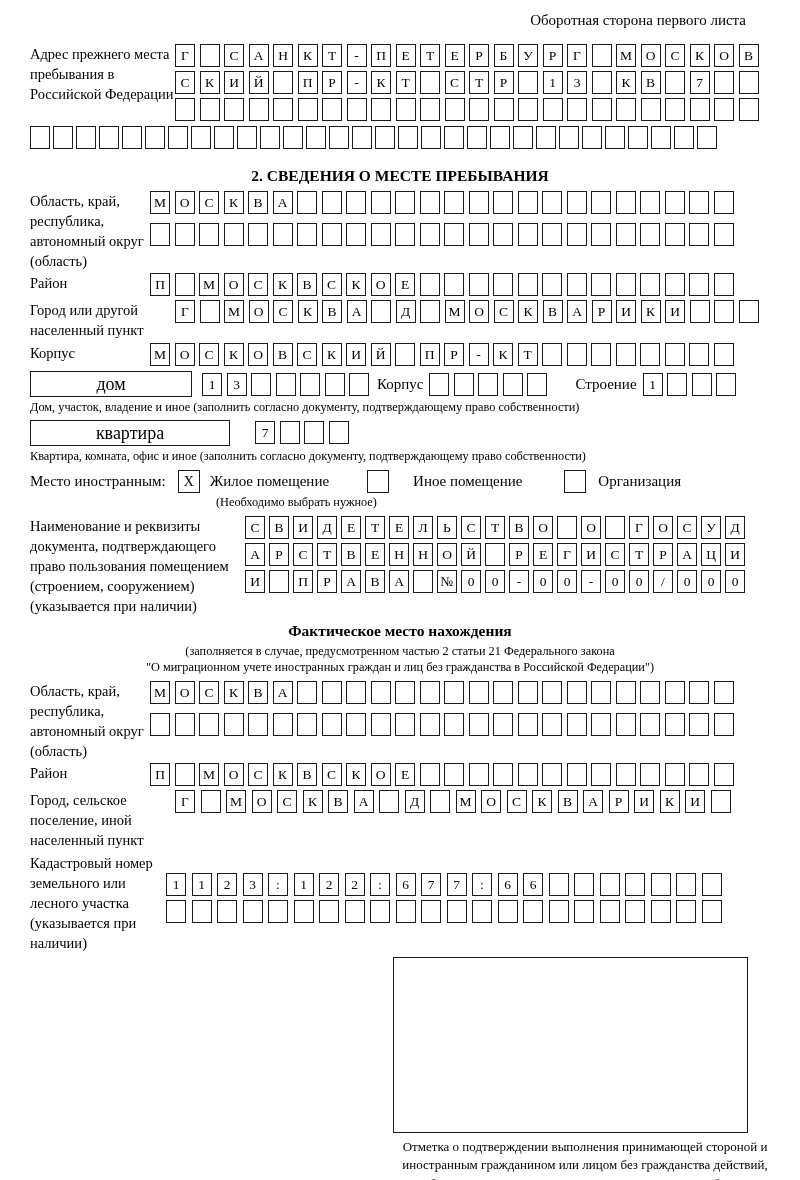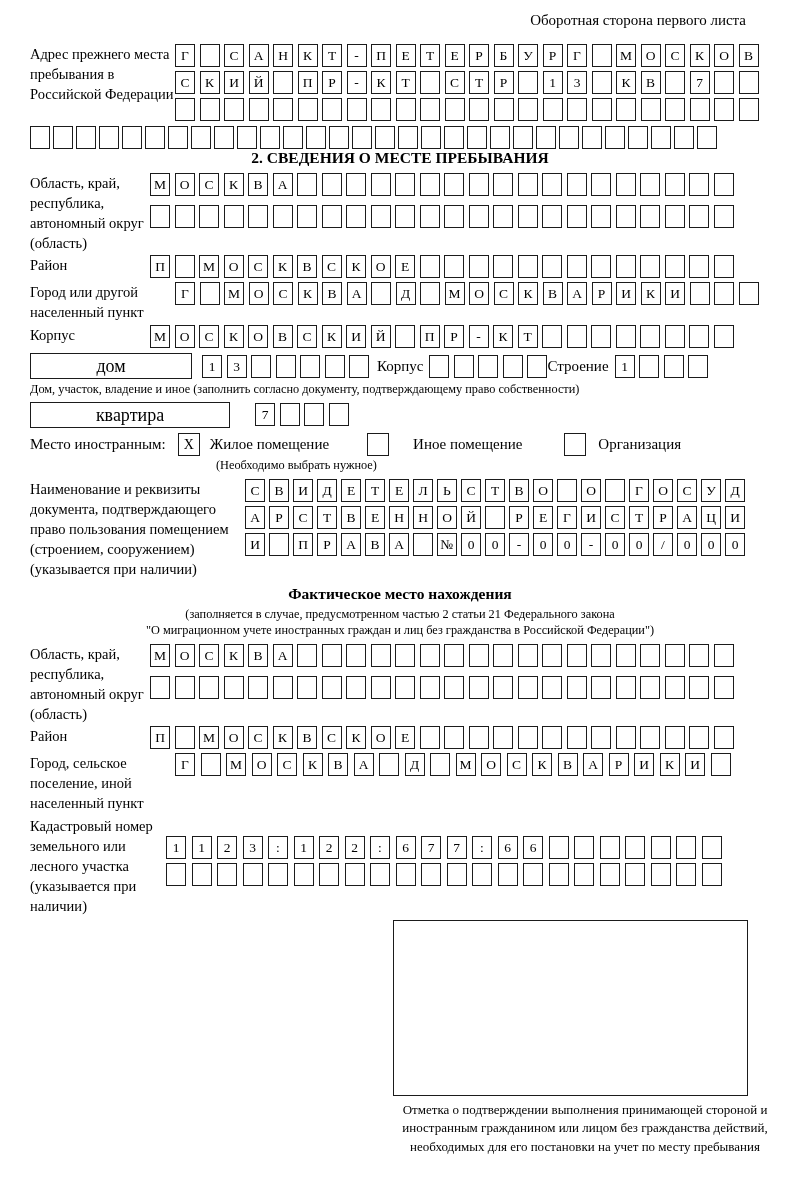--- a/index.html
+++ b/index.html
@@ -163,21 +163,21 @@
       <span class="cell"></span>
       <span class="cell"></span>
       <span class="cell"></span>
       <span class="cell"></span>
       <span class="cell"></span>
       <span class="cell"></span>
       <span class="cell"></span>
       <span class="cell"></span>
     </div>
 
-  <div class="sec-title" style="margin-top:0; margin-bottom:6px;">2. СВЕДЕНИЯ О МЕСТЕ ПРЕБЫВАНИЯ</div>
+  <div class="sec-title" style="margin-top:18px; margin-bottom:6px;">2. СВЕДЕНИЯ О МЕСТЕ ПРЕБЫВАНИЯ</div>
 
   <div class="field">
     <div class="flabel" style="width:120px;">Область, край, республика, автономный округ (область)</div>
     <div class="rows">
       <div class="cells" style="margin-bottom:9px;">
           <span class="cell">М</span>
           <span class="cell">О</span>
           <span class="cell">С</span>
           <span class="cell">К</span>
           <span class="cell">В</span>
@@ -332,39 +332,40 @@
         <span class="cell"></span>
       </div>
     <div class="small-cap" style="margin-left:8px; margin-right:6px;">Корпус</div>
     <div class="cells">
         <span class="cell"></span>
         <span class="cell"></span>
         <span class="cell"></span>
         <span class="cell"></span>
         <span class="cell"></span>
       </div>
-    <div class="small-cap" style="margin-left:0; margin-right:6px;">Строение</div>
+    <div class="small-cap" style="margin-left:28px; margin-right:6px;">Строение</div>
     <div class="cells">
         <span class="cell">1</span>
         <span class="cell"></span>
         <span class="cell"></span>
         <span class="cell"></span>
       </div>
   </div>
   <div class="note" style="margin-top:3px;">Дом, участок, владение и иное (заполнить согласно документу, подтверждающему право собственности)</div>
 
   <div class="inline-row" style="margin-top:4px;gap:15px;">
     <div class="boxlabel" style="width:198px;">квартира</div>
     <div class="cells" style="margin-left:10px;">
         <span class="cell">7</span>
         <span class="cell"></span>
         <span class="cell"></span>
         <span class="cell"></span>
       </div>
   </div>
+  <div class="note" style="margin-top:3px;">Квартира, комната, офис и иное (заполнить согласно документу, подтверждающему право собственности)</div>
 
   <div class="inline-row" style="margin-top:5px;">
     <div class="small-cap">Место иностранным:</div>
     <div class="chk" style="margin-left:12px;">X</div>
     <div class="small-cap" style="margin-left:10px;">Жилое помещение</div>
     <div class="chk" style="margin-left:38px;"></div>
     <div class="small-cap" style="margin-left:24px;">Иное помещение</div>
     <div class="chk" style="margin-left:42px;"></div>
     <div class="small-cap" style="margin-left:12px;">Организация</div>
   </div>

